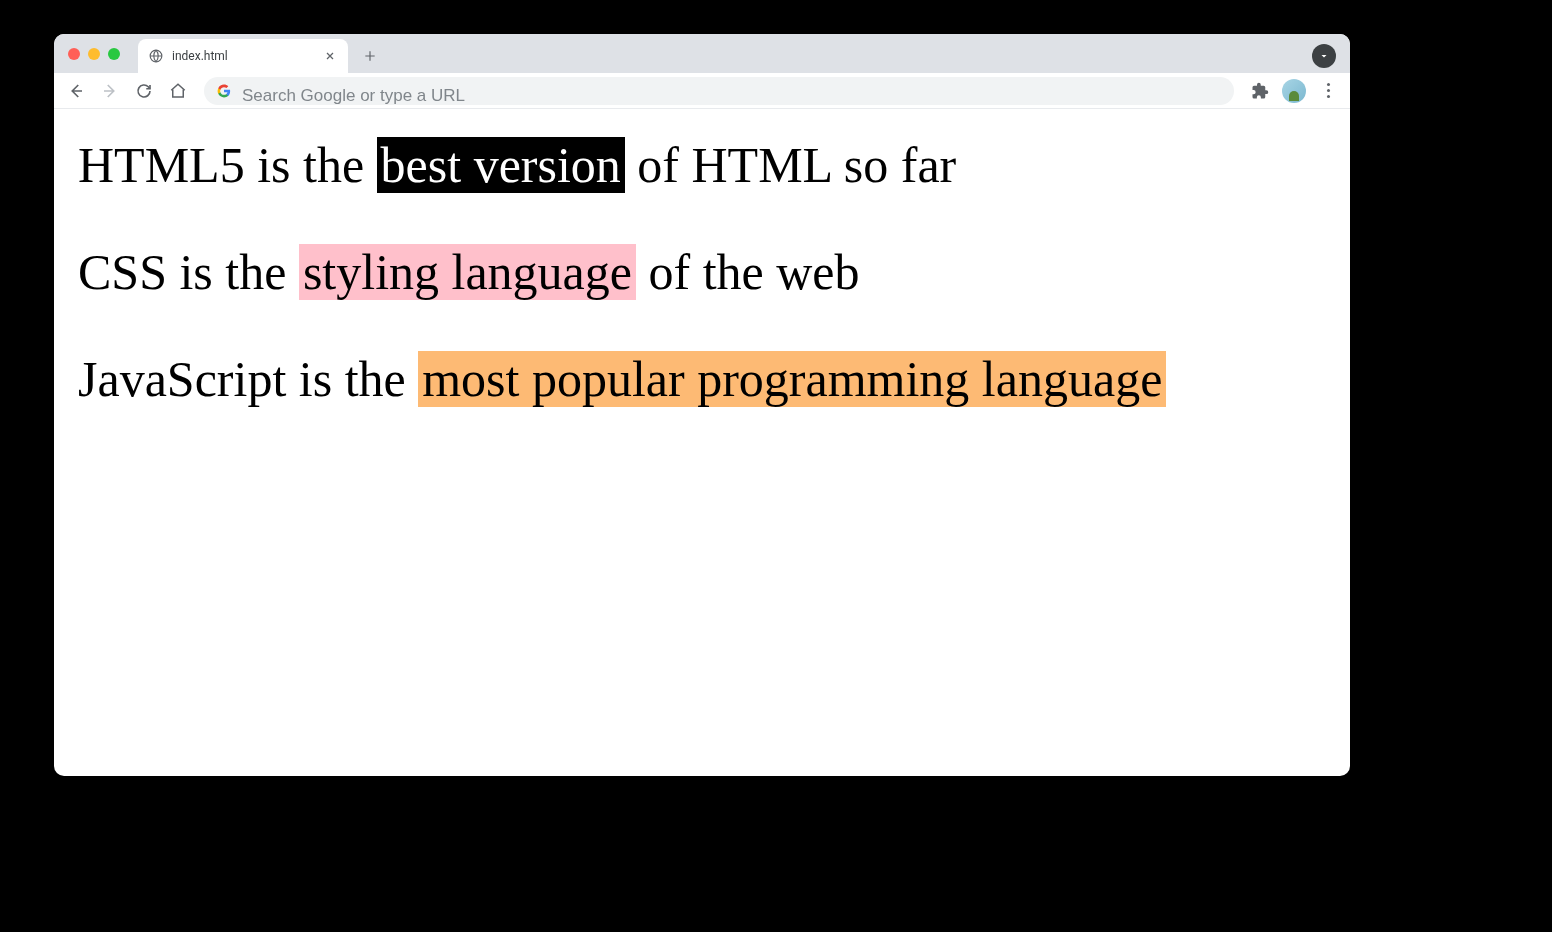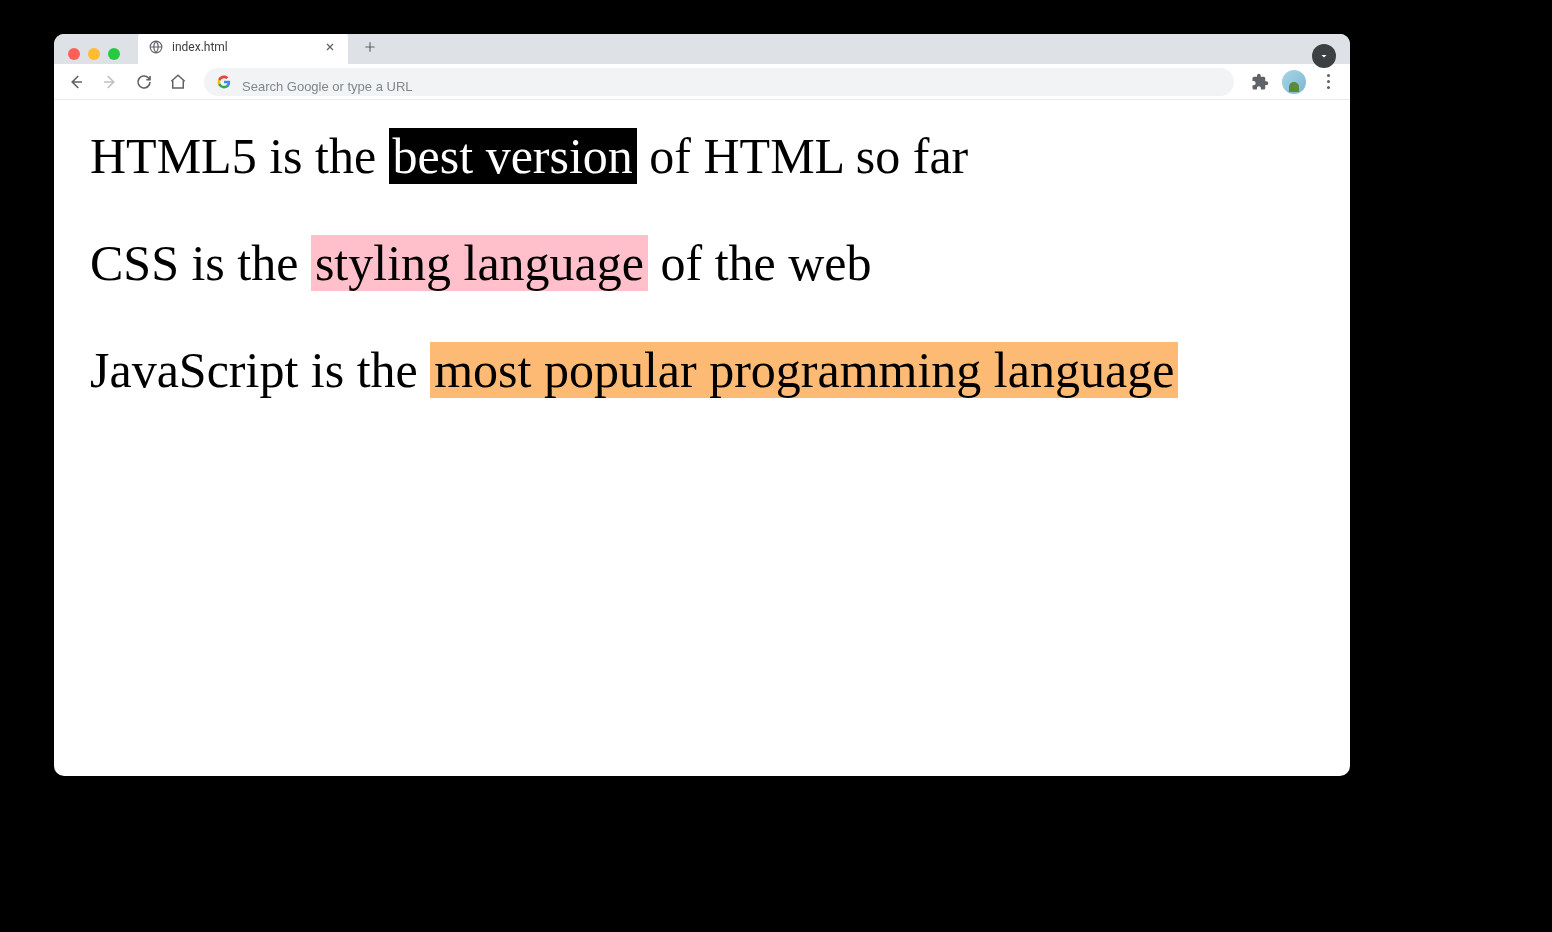--- a/index.html
+++ b/index.html
@@ -19,21 +19,21 @@
       top: 34px;
       left: 54px;
       width: 1296px;
       height: 742px;
       background: #fff;
       border-radius: 10px;
       overflow: hidden;
       box-shadow: 0 10px 40px rgba(0,0,0,0.5);
     }
     .tab-bar {
-      height: 30px;
+      height: 39px;
       background: #dee1e6;
       display: flex;
       align-items: flex-end;
       padding-left: 12px;
       position: relative;
     }
     .window-controls {
       display: flex;
       gap: 8px;
       align-items: center;
@@ -146,21 +146,21 @@
       height: 16px;
       display: flex;
       align-items: center;
       justify-content: center;
     }
     .omnibox input {
       flex: 1;
       border: none;
       background: transparent;
       outline: none;
-      font-size: 13px;
+      font-size: 17px;
       color: #b91c1c;
       margin-top: 10px;
     }
     .omnibox input::placeholder { color: #80868b; }
     .avatar {
       width: 24px;
       height: 24px;
       border-radius: 50%;
       background: linear-gradient(135deg, #a8d5e5 0%, #7bb8d0 100%);
       position: relative;
@@ -184,21 +184,21 @@
       align-items: center;
       justify-content: center;
     }
     .menu-dots span {
       width: 3px;
       height: 3px;
       background: #5f6368;
       border-radius: 50%;
     }
     .content {
-      padding: 24px 36px;
+      padding: 24px 24px;
       font-family: Georgia, 'Times New Roman', Times, serif;
     }
     .content h1 {
       font-weight: normal;
       font-size: 50px;
       line-height: 1.3;
       margin-bottom: 42px;
       color: #000;
     }
     .mark-black {

